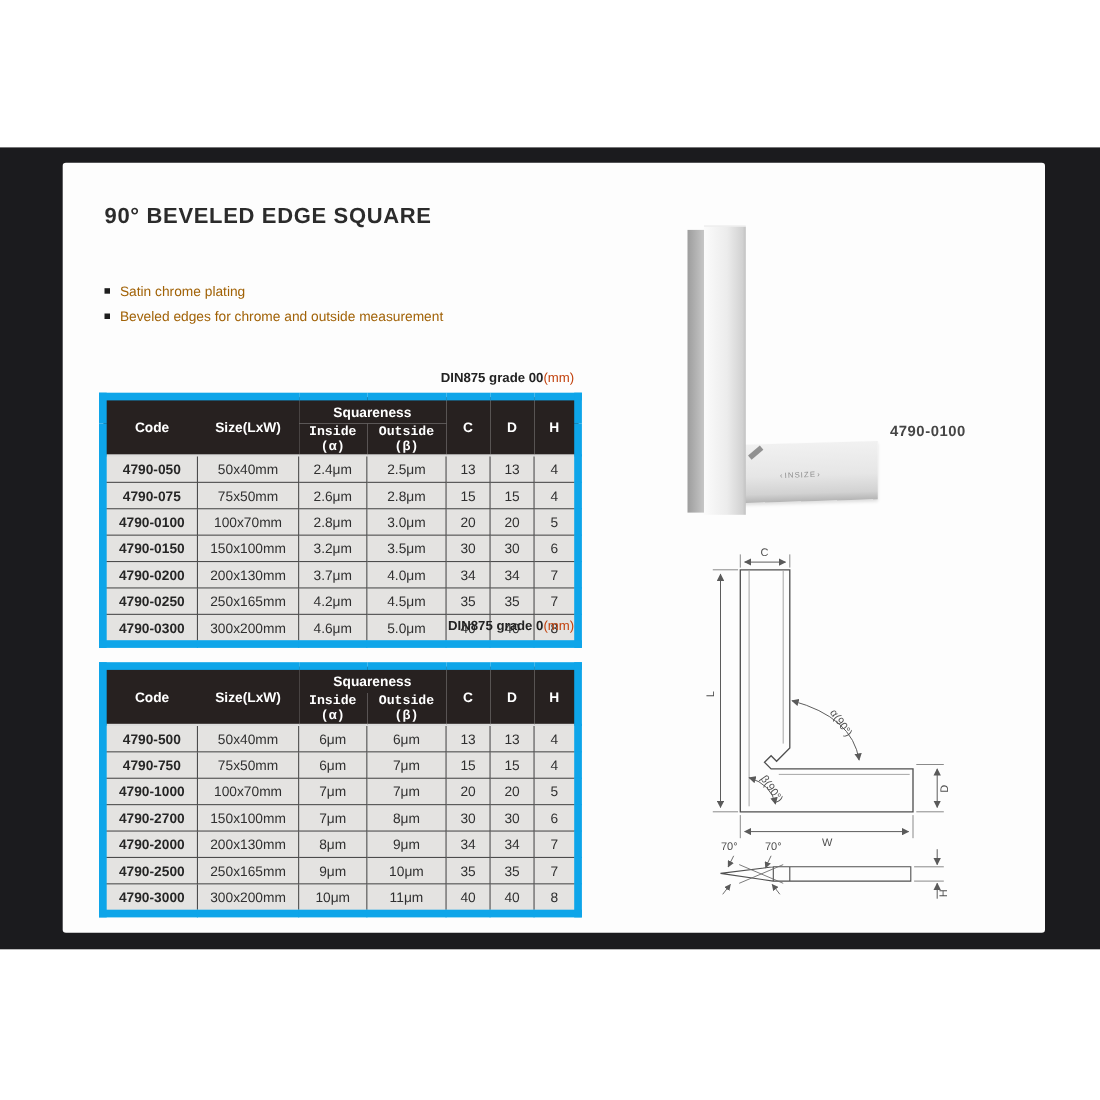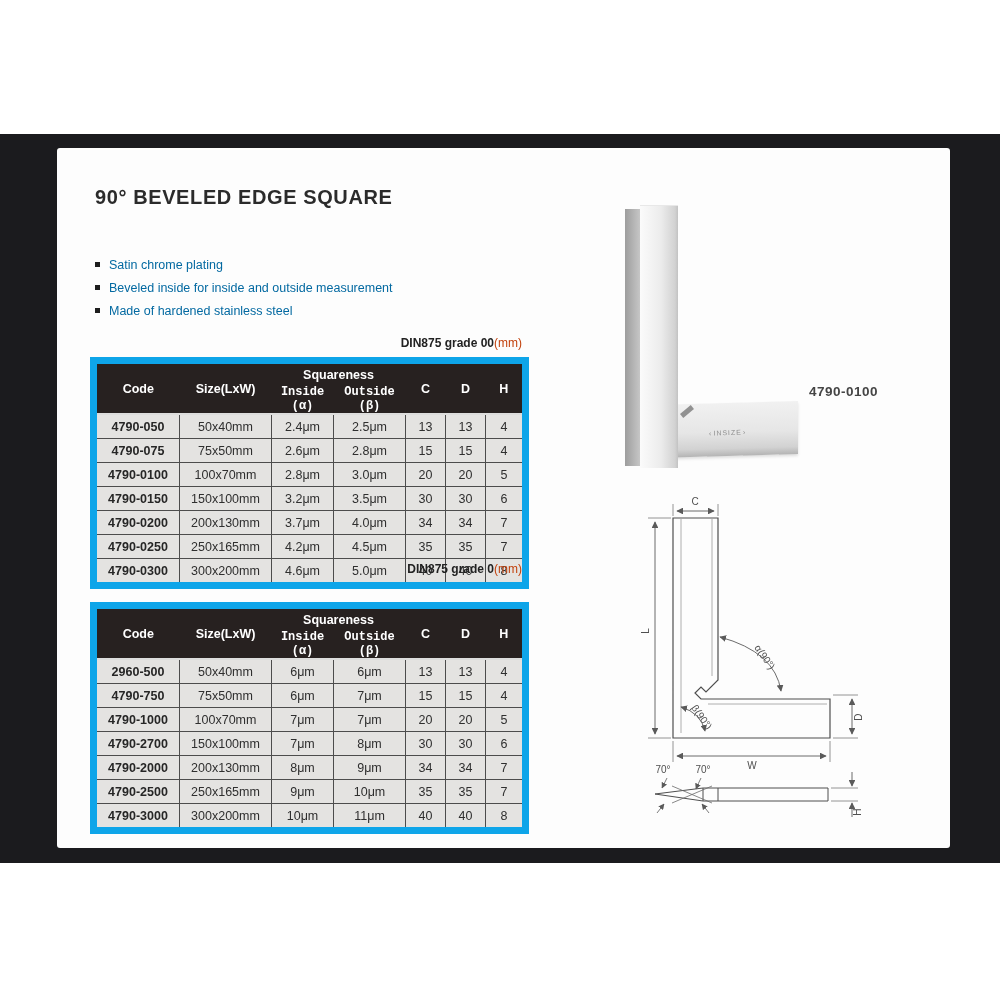--- a/index.html
+++ b/index.html
@@ -15,21 +15,21 @@
   }
   .card {
     position:absolute; left:57px; top:148px; width:893px; height:700px;
     background:#fdfdfd; border-radius:3px;
   }
   .page-title {
     position:absolute; left:38px; top:38px;
     font-size:20px; font-weight:bold; color:#2b2b2b; letter-spacing:0.6px;
   }
   .features { position:absolute; left:38px; top:106px; list-style:none; margin:0; padding:0; }
-  .features li { font-size:12.5px; color:#0369a1; line-height:23px; white-space:nowrap; }
+  .features li { font-size:12.5px; color:#a16207; line-height:23px; white-space:nowrap; }
   .sq {
     display:inline-block; width:5px; height:5px; background:#1e1e1e;
     margin-right:9px; vertical-align:2px;
   }
   .tbl-caption {
     position:absolute; left:33px; width:432px;
     display:flex; justify-content:flex-end; align-items:flex-end;
     font-size:12px; color:#222;
   }
   .tbl-caption .t { font-weight:bold; }
@@ -81,22 +81,21 @@
 <body>
 
 <div class="black-band"></div>
 
 <div class="card">
 
   <div class="page-title">90° BEVELED EDGE SQUARE</div>
 
   <ul class="features">
     <li><span class="sq"></span><span>Satin chrome plating</span></li>
-    <li><span class="sq"></span><span>Beveled inside for inside and outside measurement</span></li>
-    <li><span class="sq"></span><span>Made of hardened stainless steel</span></li>
+    <li><span class="sq"></span><span>Beveled edges for chrome and outside measurement</span></li>
   </ul>
 
   <div class="tbl-caption cap1">
     <span class="t">DIN875 grade 00</span>
     <span class="u">(mm)</span>
   </div>
 
   <div class="spec-table-wrap wrap1">
     <table class="spec">
       <colgroup>
@@ -215,21 +214,21 @@
           <th rowspan="2">D</th>
           <th rowspan="2">H</th>
         </tr>
         <tr class="r2">
           <th>Inside (α)</th>
           <th>Outside (β)</th>
         </tr>
       </thead>
       <tbody>
           <tr>
-            <td class="code-col">2960-500</td>
+            <td class="code-col">4790-500</td>
             <td>50x40mm</td>
             <td>6μm</td>
             <td>6μm</td>
             <td>13</td>
             <td>13</td>
             <td>4</td>
           </tr>
           <tr>
             <td class="code-col">4790-750</td>
             <td>75x50mm</td>

